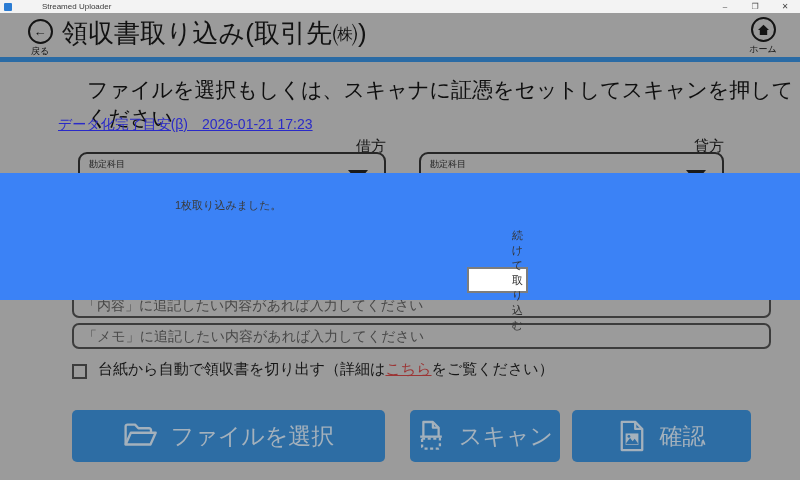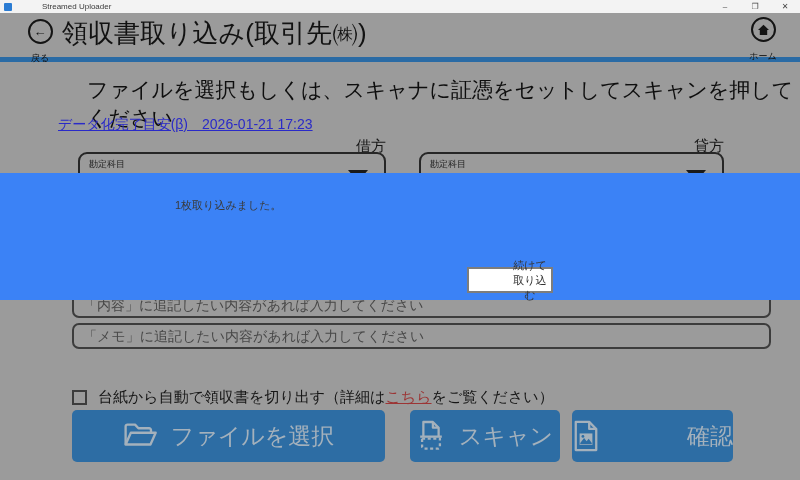--- a/index.html
+++ b/index.html
@@ -12,21 +12,21 @@
   .app-icon { width:8px; height:8px; background:#2b7cd3; border-radius:1px; margin:0 4px 0 4px; }
   .tb-title { font-size:8px; color:#3a3a3a; }
   .win-controls { margin-left:auto; display:flex; align-items:center; height:13px; }
   .win-btn { width:30px; text-align:center; font-size:8px; color:#444; line-height:13px; }
 
   
   .back-btn { position:absolute; top:19px; left:24px; width:32px; text-align:center; z-index:5; }
   .circle-btn { width:25px; height:25px; border:2.5px solid #141414; border-radius:50%;
                 display:flex; align-items:center; justify-content:center; margin:0 auto; background:transparent; }
   .back-arrow { font-size:13px; font-weight:bold; color:#141414; line-height:1; }
-  .circle-label { font-size:9px; color:#141414; margin-top:8px; }
+  .circle-label { font-size:9px; color:#141414; margin-top:1px; }
   .page-title { position:absolute; top:16px; left:62px; font-size:26px; color:#121212; z-index:5; }
   .home-btn { position:absolute; top:17px; right:18px; width:38px; text-align:center; z-index:5; }
 
   .divider { position:absolute; top:57px; left:0; width:800px; height:5px; background:#2a6ba5; }
 
   
   .instruction { position:absolute; top:76px; left:55px; font-size:21px; color:#0e0e0e;margin-left:32px; }
   .eta-link { position:absolute; top:116px; left:58px; font-size:14px; color:#2a2ac8;
               text-decoration:underline; cursor:pointer; }
 
@@ -43,42 +43,42 @@
               border-left:10px solid transparent; border-right:10px solid transparent;
               border-top:12px solid #1a1a1a; }
 
   .text-input { position:absolute; left:72px; width:699px; height:26px; background:transparent;
                 border:2px solid #3c3c3c; border-radius:7px; font-size:14px; color:#222;
                 padding:0 9px; font-family:"Liberation Sans",sans-serif; outline:none; }
   .text-input::placeholder { color:#484848; opacity:1; }
   .input-content { top:292px; }
   .input-memo    { top:323px; }
 
-  .checkbox-row { position:absolute; top:360px; left:72px; display:flex; align-items:center;
-                  font-size:15px; color:#161616;margin-top:28px; }
+  .checkbox-row { position:absolute; top:360px; left:72px; display:flex; align-items:flex-end;
+                  font-size:15px; color:#161616; }
   .checkbox { width:15px; height:15px; border:2px solid #3c3c3c; background:transparent;
               margin-right:11px; appearance:none; -webkit-appearance:none; }
   .crop-link { color:#9c3535; text-decoration:underline; cursor:pointer; }
 
   .action-btn { position:absolute; top:410px; height:52px; background:#2d6da4; border:none;
                 border-radius:5px; color:#a4b1bc; display:flex; align-items:center;
                 justify-content:center; gap:14px; font-size:23px;
                 font-family:Liberation Serif, serif; cursor:pointer; }
   .btn-file    { left:72px;  width:313px; }
   .btn-scan    { left:410px; width:150px; }
-  .btn-confirm { left:572px; width:161px;justify-content:space-between; }
+  .btn-confirm { left:572px; width:179px; }
   .action-btn svg { flex:0 0 auto; }
 
   
   .modal { position:absolute; top:173px; left:0; width:800px; height:127px; background:#3b82f6; z-index:20; }
   .modal-message { position:absolute; top:25px; left:175px; font-size:11px; color:#3a3a3a; }
   .modal-btn { position:absolute; top:94px; height:26px; background:#ffffff; border:2px solid #7d7d7d;
                font-size:11px; color:#333; display:flex; align-items:center; justify-content:center;
                font-family:"Liberation Sans",sans-serif; cursor:pointer; }
-  .modal-btn.continue { left:467px; width:86px;padding-left:40px; }
+  .modal-btn.continue { left:467px; width:61px;padding-left:40px; }
   .modal-btn.view     { left:551px; width:67px; }
 </style>
 </head>
 <body>
 
 <div class="titlebar">
   <span class="app-icon"></span>
   <span class="tb-title">Streamed Uploader</span>
   <span class="win-controls">
     <span class="win-btn">–</span>

